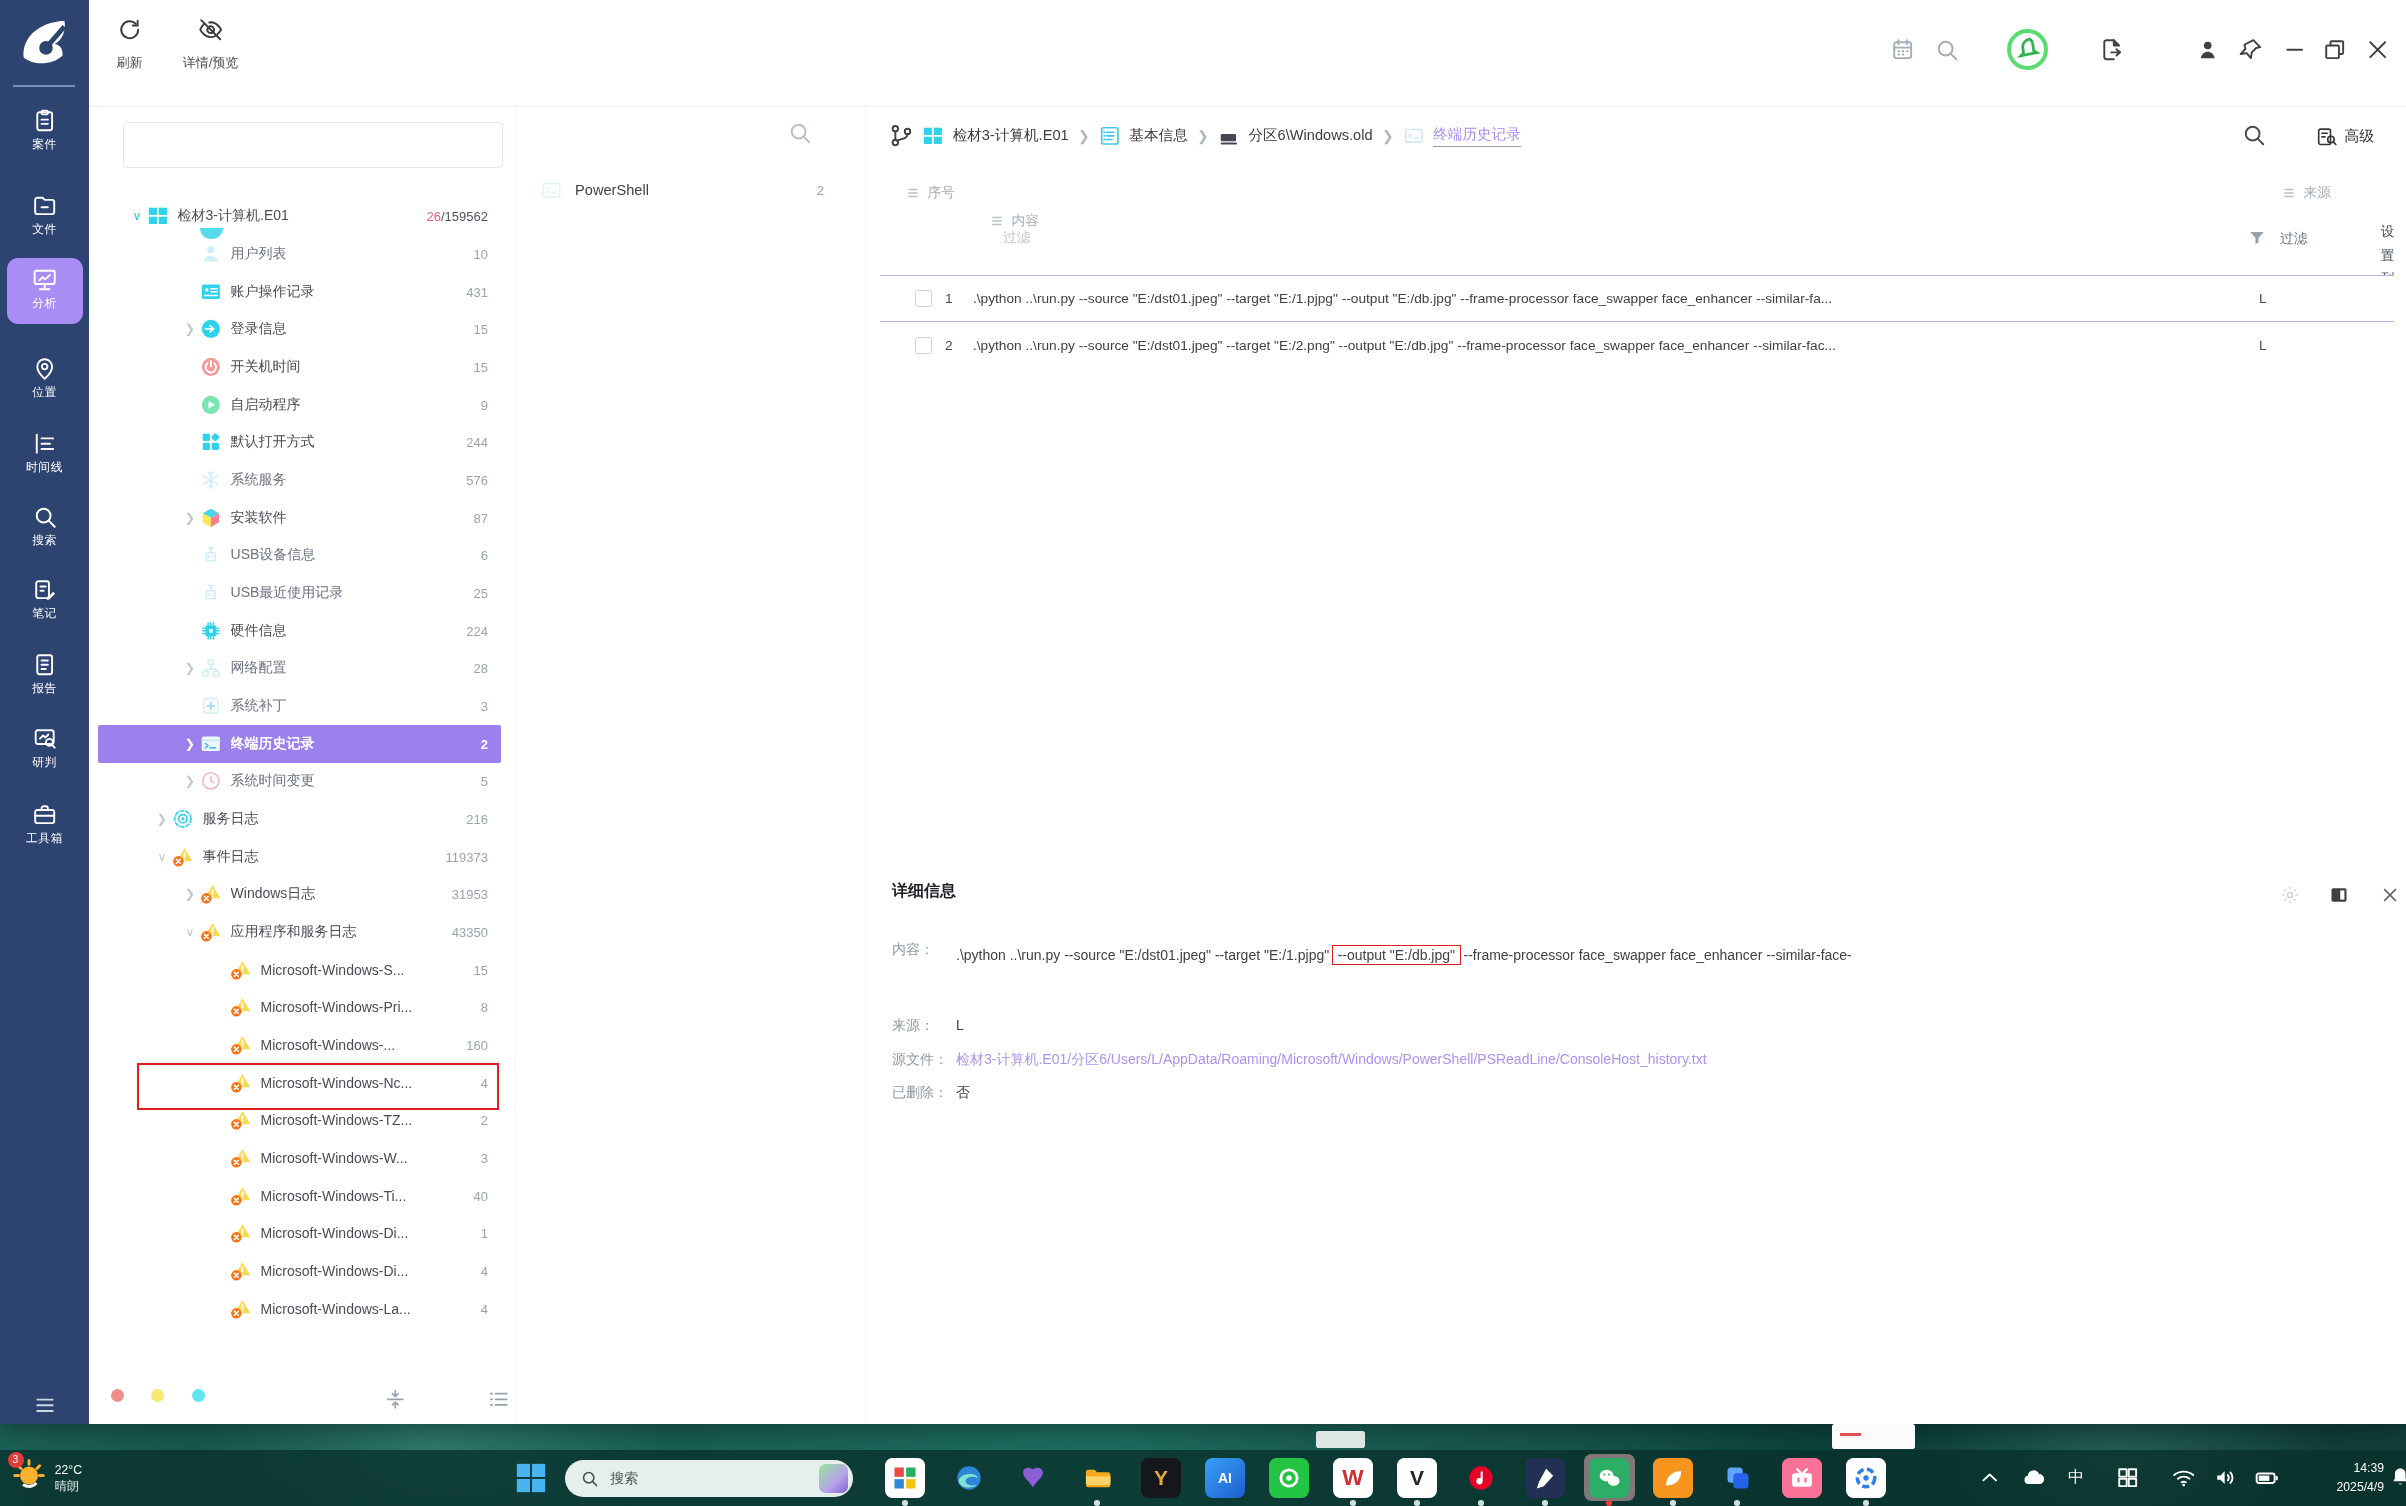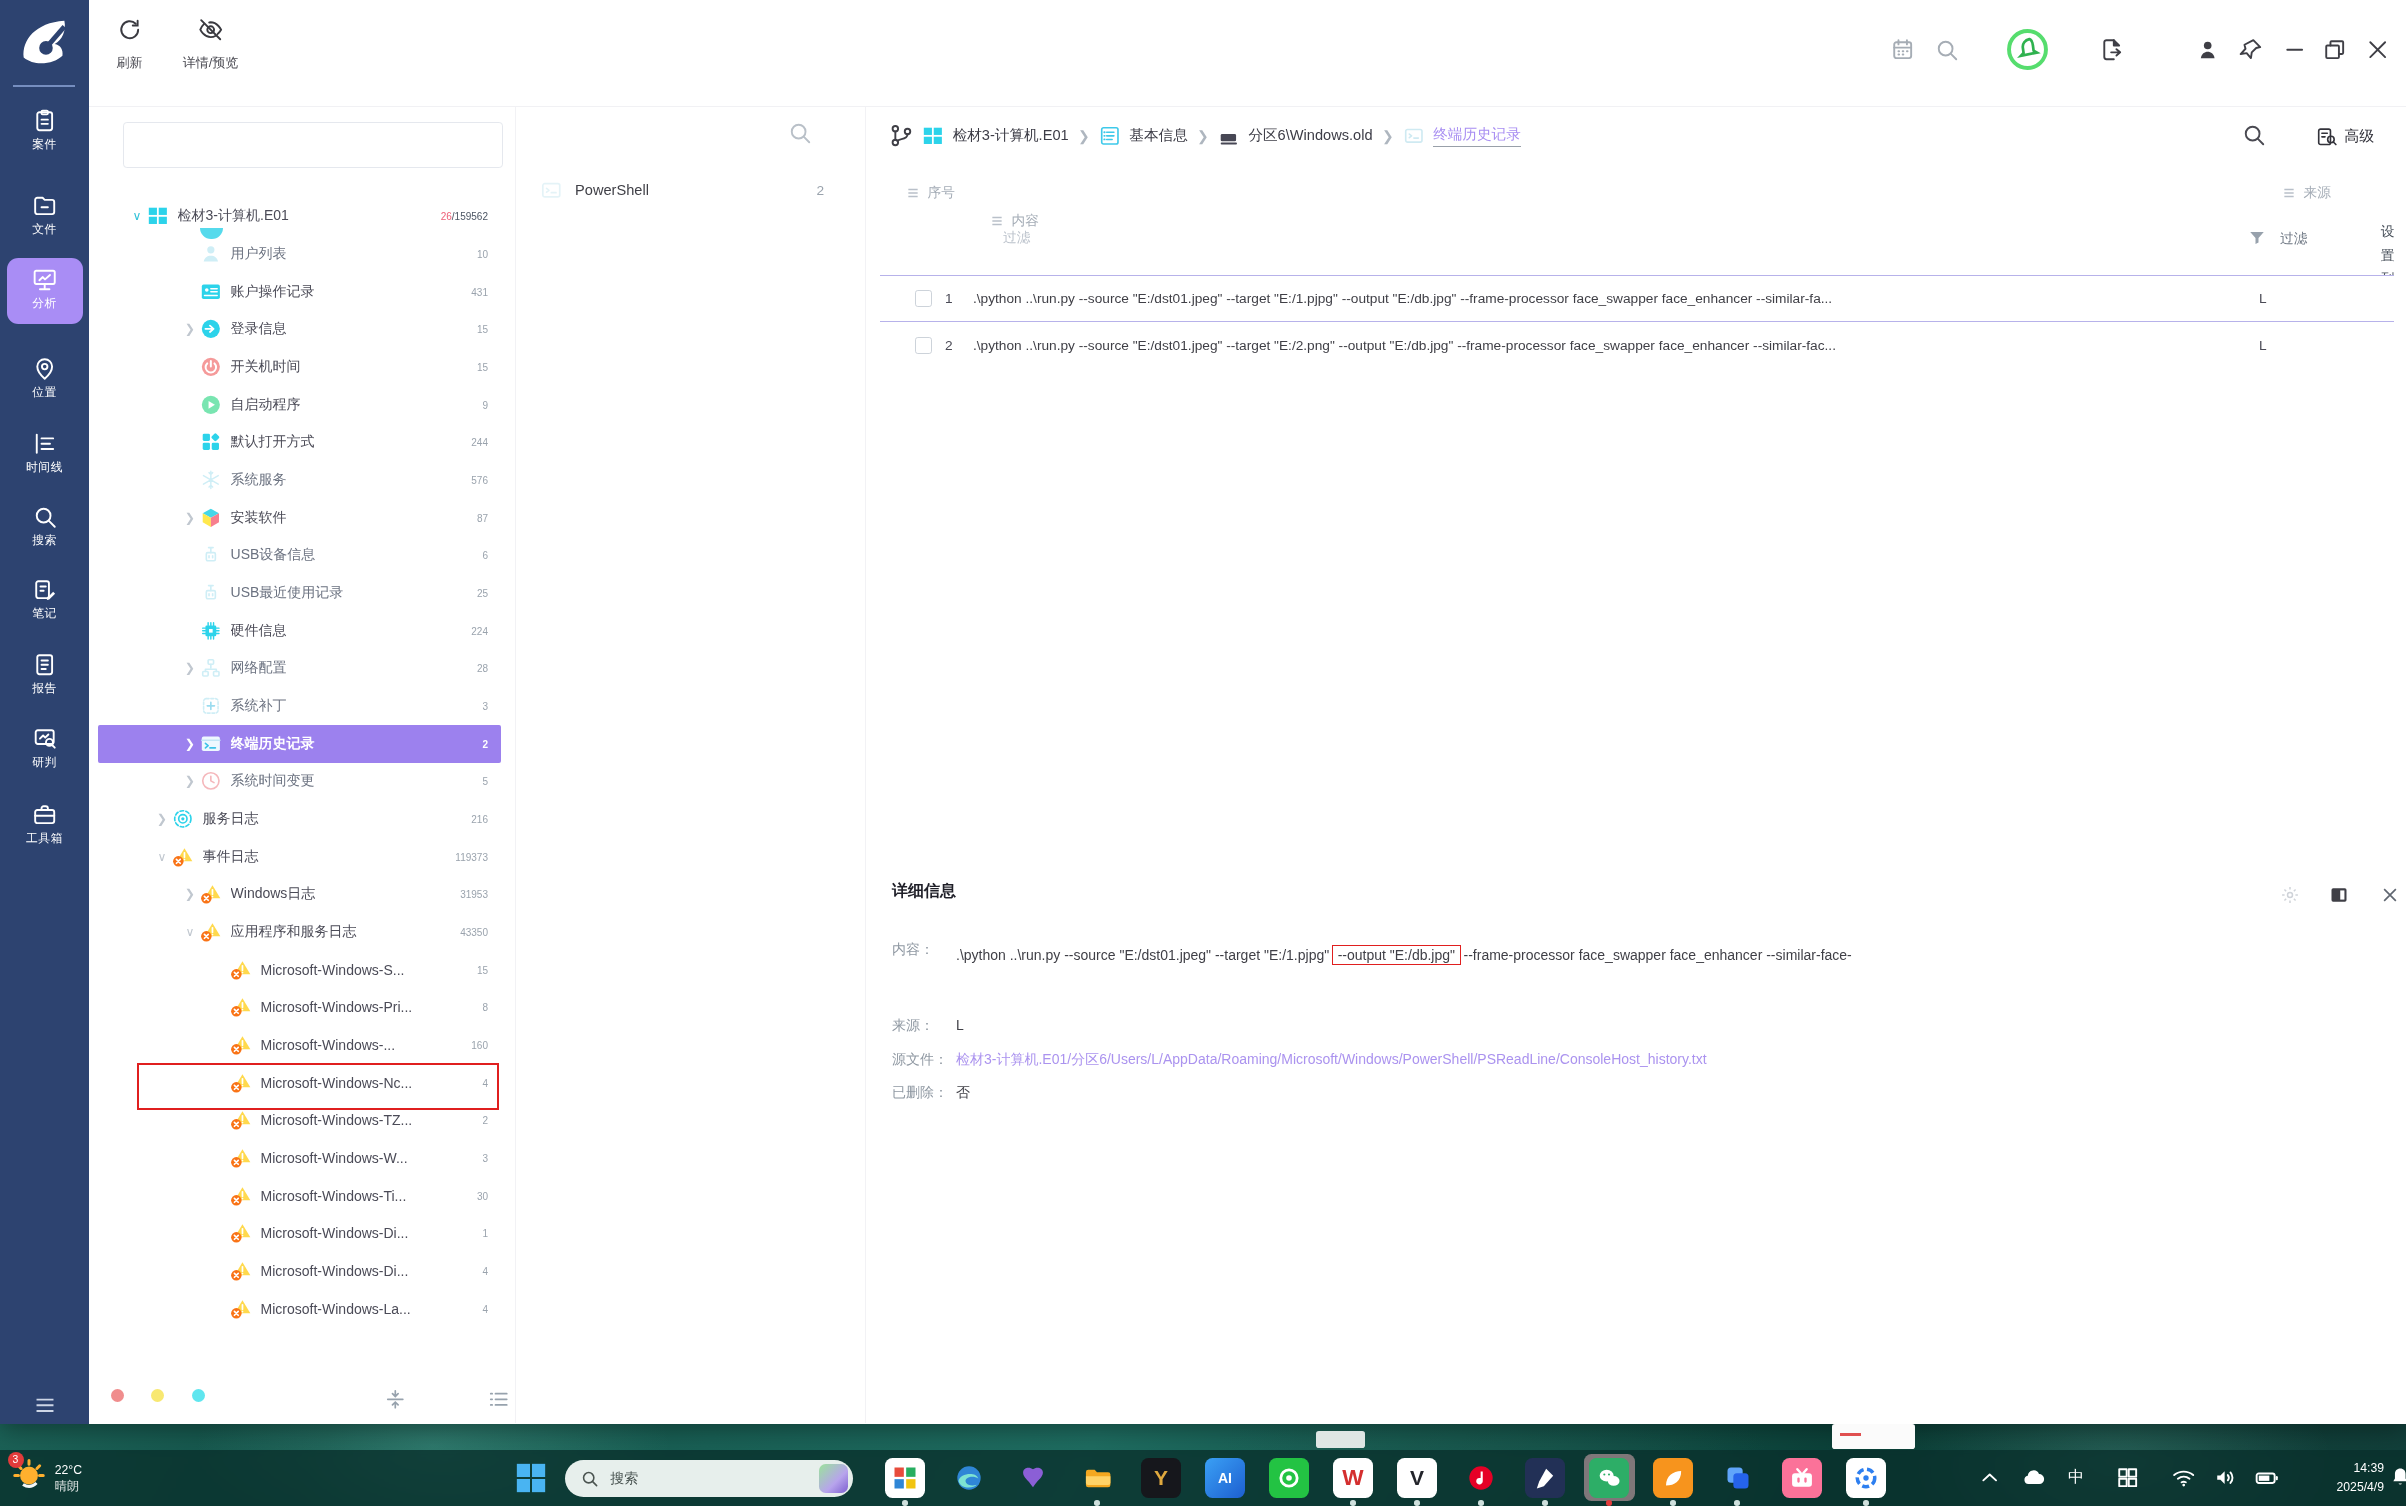--- a/index.html
+++ b/index.html
@@ -30,21 +30,21 @@
   .tbtn .tic { width:25.4px; height:25.4px; margin:0 auto 11.3px; display:block; color:#3a3a40; }
   .tbtn .tlb { font-size:13px; color:#4a4a52; }
 
   
   #tree { left:89px; top:107px; width:426px; height:1316px; background:#fff; }
   #tree-search { left:34px; top:15px; width:380px; height:46px; border:0.9px solid #e5e8ee; border-radius:3.8px; background:#fff; }
   .trow { left:9.4px; right:14px; height:38px; display:flex; align-items:center; font-size:14px; color:#4b4b57; cursor:pointer; }
   .trow .chev { width:21px; flex:none; color:#c0c7cf; font-size:12.2px; text-align:center; }
   .trow .ticn { width:21.7px; height:21.7px; flex:none; margin-right:8.5px; }
   .trow .tlab { flex:1; white-space:nowrap; overflow:hidden; }
-  .trow .tcnt { flex:none; font-size:10px; color:#9aa3ad; padding-right:13px; }
+  .trow .tcnt { flex:none; font-size:13px; color:#9aa3ad; padding-right:13px; }
   .trow.sel { background:#9c81ee; color:#fff; border-radius:1.9px; }
   .trow.sel .tcnt, .trow.sel .chev { color:#fff; font-weight:bold; }
   .trow.sel .tlab { font-weight:bold; }
   #tree-redbox { left:48px; top:956px; width:362px; height:47px; border:2.8px solid #e01f1f; z-index:5; }
   .legend-dot { top:1282px; width:13px; height:13px; border-radius:50%; }
   .tree-foot-ic { top:1281px; width:22.6px; height:22.6px; color:#97a2ad; }
 
   
   #subpanel { left:515px; top:107px; width:351px; height:1316px; border-left:0.9px solid #f2f2f5; border-right:0.9px solid #f2f2f5; background:#fff; }
   #sub-search { left:271px; top:13px; width:25.4px; height:25.4px; color:#b9c0c8; }
@@ -566,21 +566,21 @@
             <span style="width:111px;flex:none;"></span>
             <span class="chev"></span>
             <span class="ticn"><svg viewBox="0 0 24 24" width="100%" height="100%" fill="none" stroke="currentColor" stroke-width="1.8" stroke-linecap="round" stroke-linejoin="round">
                 <path d="M13.8 2.5L22.5 17h-17.4z" fill="#ffd94d" stroke="none"></path>
                 <path d="M13.8 7.5v5" stroke="#fff" stroke-width="1.9"></path>
                 <circle cx="13.8" cy="15" r="1" fill="#fff" stroke="none"></circle>
                 <circle cx="7" cy="17" r="5.8" fill="#f97316" stroke="none"></circle>
                 <path d="M4.9 14.9l4.2 4.2M9.1 14.9l-4.2 4.2" stroke="#fff" stroke-width="1.9"></path>
               </svg></span>
             <span class="tlab">Microsoft-Windows-Ti...</span>
-            <span class="tcnt">30</span>
+            <span class="tcnt">40</span>
           </div>
           <div class="trow abs" style="top: 1107px;">
             <span style="width:111px;flex:none;"></span>
             <span class="chev"></span>
             <span class="ticn"><svg viewBox="0 0 24 24" width="100%" height="100%" fill="none" stroke="currentColor" stroke-width="1.8" stroke-linecap="round" stroke-linejoin="round">
                 <path d="M13.8 2.5L22.5 17h-17.4z" fill="#ffd94d" stroke="none"></path>
                 <path d="M13.8 7.5v5" stroke="#fff" stroke-width="1.9"></path>
                 <circle cx="13.8" cy="15" r="1" fill="#fff" stroke="none"></circle>
                 <circle cx="7" cy="17" r="5.8" fill="#f97316" stroke="none"></circle>
                 <path d="M4.9 14.9l4.2 4.2M9.1 14.9l-4.2 4.2" stroke="#fff" stroke-width="1.9"></path>

